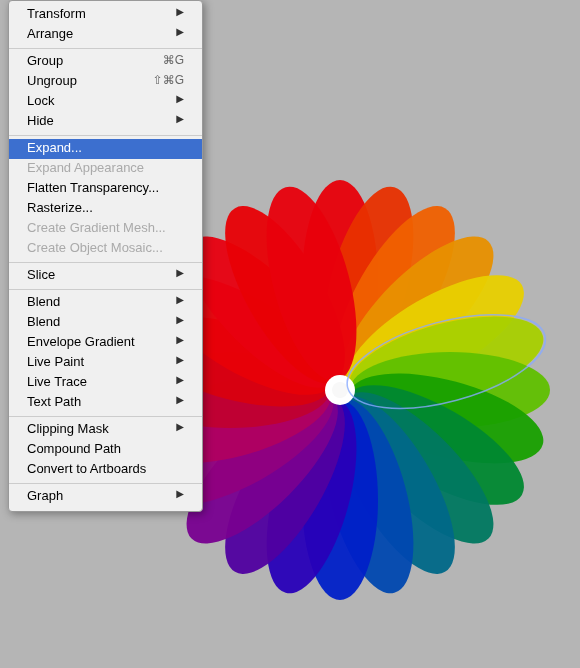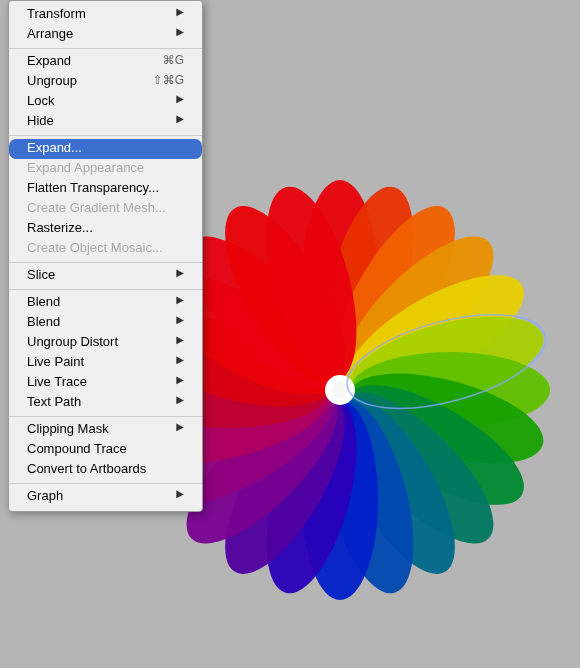--- a/index.html
+++ b/index.html
@@ -46,21 +46,20 @@
       color: #000;
     }
 
     .menu-item.disabled {
       color: #aaa;
     }
 
     .menu-item.selected {
       background: #3c6fcf;
       color: #fff;
-      border-radius: 7px;
     }
 
     .menu-item .shortcut {
       color: #666;
       font-size: 12px;
       margin-left: 10px;
     }
 
     .menu-item .arrow {
       color: #333;
@@ -148,21 +147,21 @@
       </span>
     </div>
     <div class="menu-item">
       <span>Arrange</span>
       <span style="display: flex; align-items: center;">
         <span class="arrow">▶</span>
       </span>
     </div>
     <div class="menu-separator"></div>
     <div class="menu-item">
-      <span>Expand</span>
+      <span>Group</span>
       <span style="display: flex; align-items: center;">
         <span class="shortcut">⌘G</span>
       </span>
     </div>
     <div class="menu-item">
       <span>Ungroup</span>
       <span style="display: flex; align-items: center;">
         <span class="shortcut">⇧⌘G</span>
       </span>
     </div>
@@ -184,28 +183,28 @@
       <span style="display: flex; align-items: center;"></span>
     </div>
     <div class="menu-item disabled">
       <span>Expand Appearance</span>
       <span style="display: flex; align-items: center;"></span>
     </div>
     <div class="menu-item">
       <span>Flatten Transparency...</span>
       <span style="display: flex; align-items: center;"></span>
     </div>
+    <div class="menu-item">
+      <span>Rasterize...</span>
+      <span style="display: flex; align-items: center;"></span>
+    </div>
     <div class="menu-item disabled">
       <span>Create Gradient Mesh...</span>
       <span style="display: flex; align-items: center;"></span>
     </div>
-    <div class="menu-item">
-      <span>Rasterize...</span>
-      <span style="display: flex; align-items: center;"></span>
-    </div>
     <div class="menu-item disabled">
       <span>Create Object Mosaic...</span>
       <span style="display: flex; align-items: center;"></span>
     </div>
     <div class="menu-separator"></div>
     <div class="menu-item">
       <span>Slice</span>
       <span style="display: flex; align-items: center;">
         <span class="arrow">▶</span>
       </span>
@@ -217,21 +216,21 @@
         <span class="arrow">▶</span>
       </span>
     </div>
     <div class="menu-item">
       <span>Blend</span>
       <span style="display: flex; align-items: center;">
         <span class="arrow">▶</span>
       </span>
     </div>
     <div class="menu-item">
-      <span>Ungroup Distort</span>
+      <span>Envelope Gradient</span>
       <span style="display: flex; align-items: center;">
         <span class="arrow">▶</span>
       </span>
     </div>
     <div class="menu-item">
       <span>Live Paint</span>
       <span style="display: flex; align-items: center;">
         <span class="arrow">▶</span>
       </span>
     </div>
@@ -248,21 +247,21 @@
       </span>
     </div>
     <div class="menu-separator"></div>
     <div class="menu-item">
       <span>Clipping Mask</span>
       <span style="display: flex; align-items: center;">
         <span class="arrow">▶</span>
       </span>
     </div>
     <div class="menu-item">
-      <span>Compound Trace</span>
+      <span>Compound Path</span>
       <span style="display: flex; align-items: center;"></span>
     </div>
     <div class="menu-item">
       <span>Convert to Artboards</span>
       <span style="display: flex; align-items: center;"></span>
     </div>
     <div class="menu-separator"></div>
     <div class="menu-item">
       <span>Graph</span>
       <span style="display: flex; align-items: center;">

